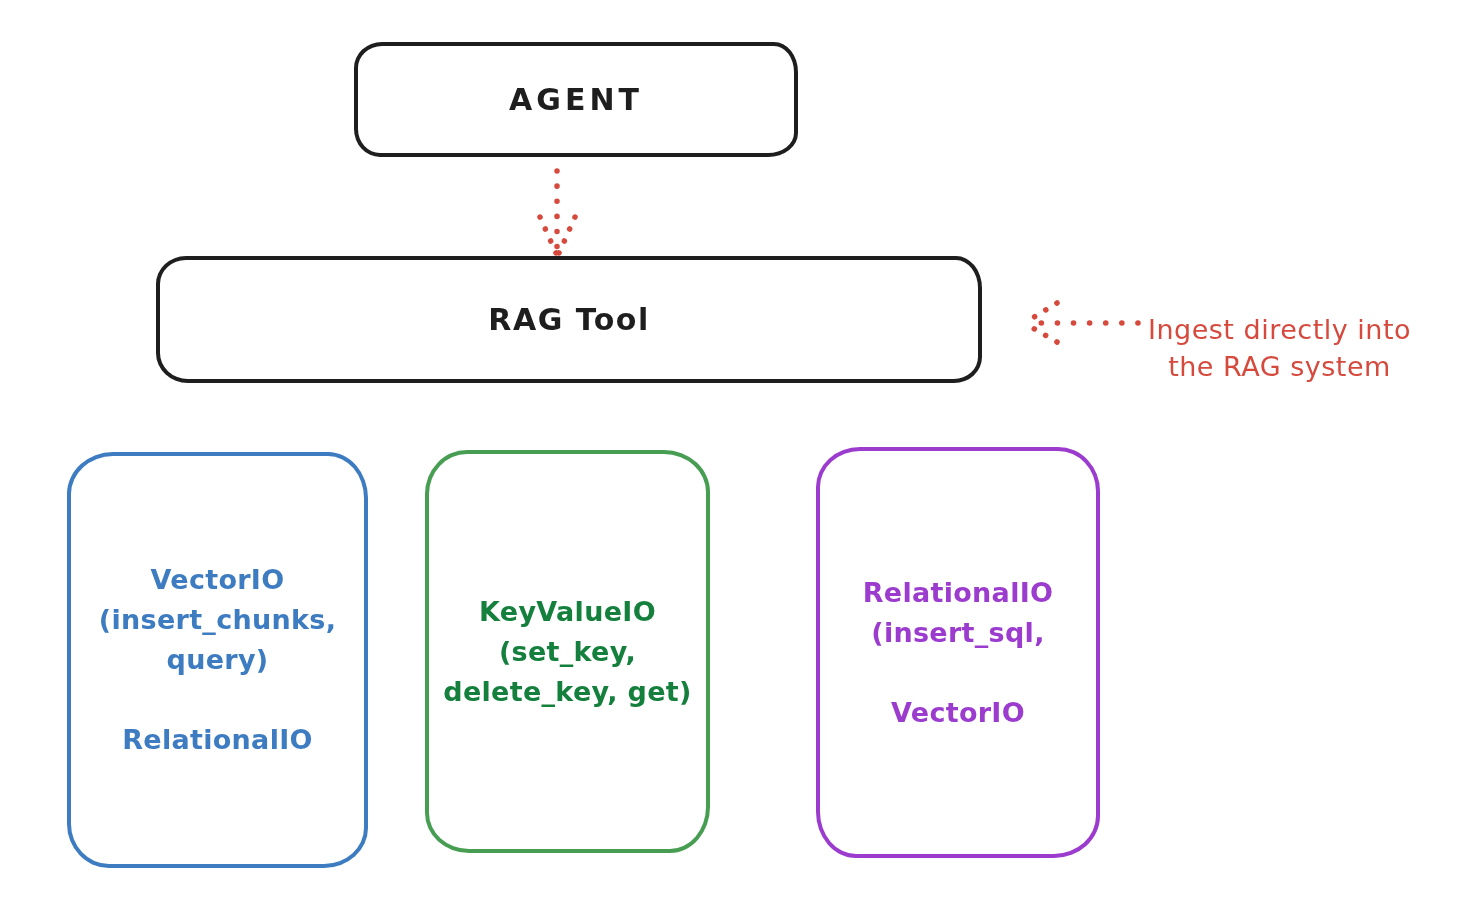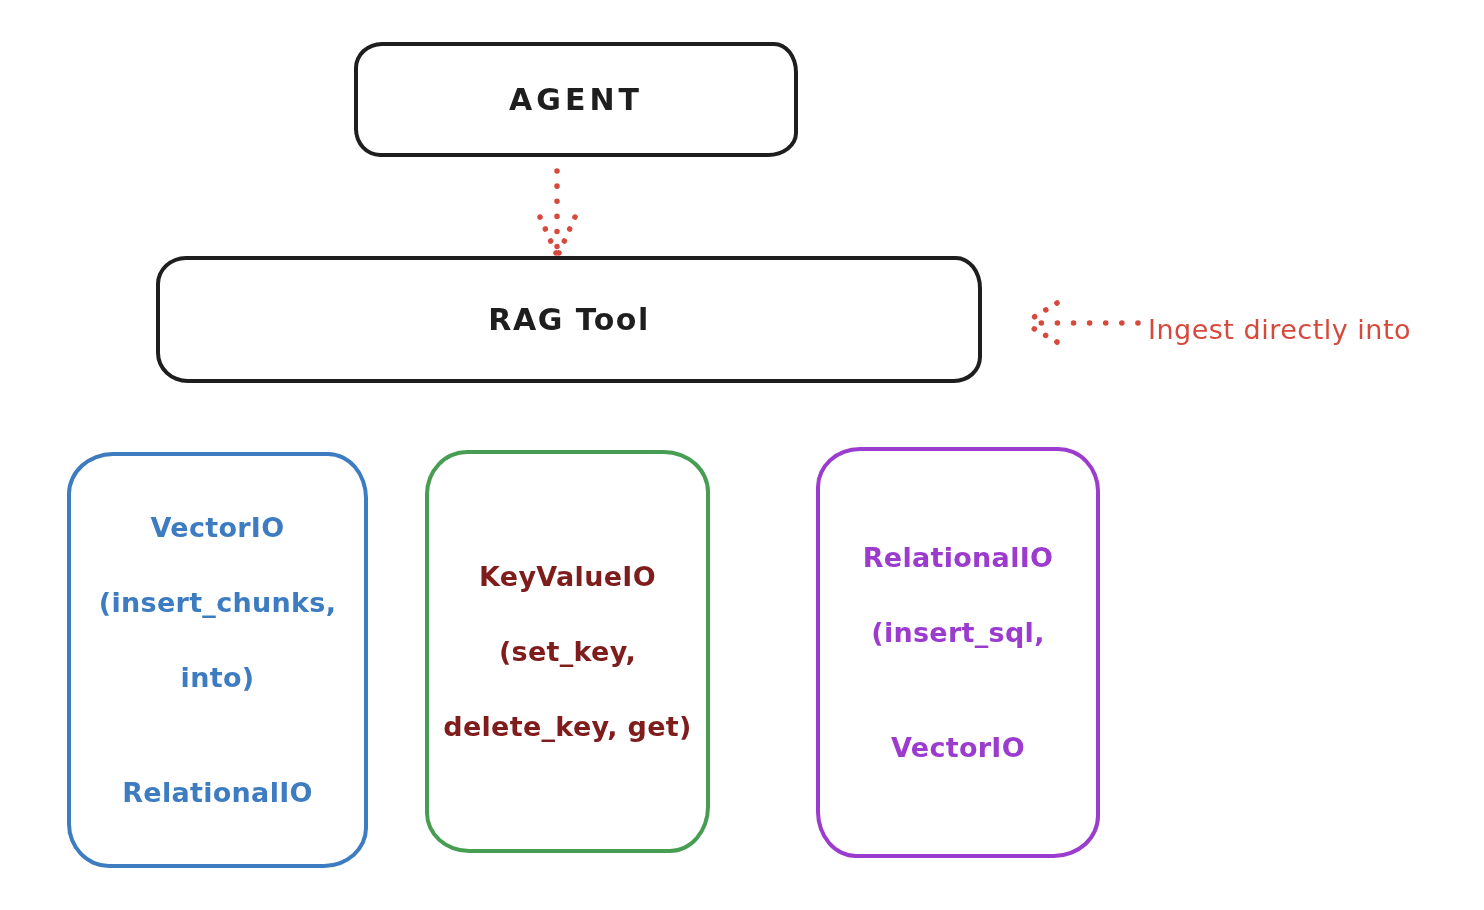--- a/index.html
+++ b/index.html
@@ -65,38 +65,37 @@
     background: #ffffff;
     display: flex;
     flex-direction: column;
     align-items: center;
     justify-content: center;
     text-align: center;
     font-size: 27px;
     font-weight: bold;
     line-height: 40px;
     letter-spacing: 0.3px;
-    gap: 35px;
   }
   .io-box .index-label {
     margin-top: 40px;
   }
   .io-blue {
     left: 67px; top: 452px;
     width: 301px; height: 416px;
     border-radius: 46px 40px 44px 42px / 42px 46px 40px 44px;
     border-color: #3d7cc1;
     color: #3d7cc1;
   }
   .io-green {
     left: 425px; top: 450px;
     width: 285px; height: 403px;
     border-radius: 42px 46px 40px 44px / 44px 42px 46px 40px;
     border-color: #479e52;
-    color: #7f1d1d;
+    color: #15803d;
   }
   .io-purple {
     left: 816px; top: 447px;
     width: 284px; height: 411px;
     border-radius: 44px 42px 46px 40px / 40px 44px 42px 46px;
     border-color: #9b3ccf;
     color: #9b3ccf;
   }
 </style>
 </head>
@@ -124,26 +123,27 @@
       <g>
         <line x1="1138" y1="323" x2="1030" y2="323" stroke-dasharray="0.1 16"></line>
         <line x1="1057" y1="303" x2="1026" y2="322" stroke-dasharray="0.1 13"></line>
         <line x1="1057" y1="342" x2="1026" y2="324" stroke-dasharray="0.1 13"></line>
       </g>
     </g>
   </svg>
 
   <div class="annotation">
     <div>Ingest directly into</div>
+    <div>the RAG system</div>
   </div>
 
   <div class="io-box io-blue">
     <div>VectorIO</div>
     <div>(insert_chunks,</div>
-    <div>into)</div>
+    <div>query)</div>
     <div class="index-label">RelationalIO</div>
   </div>
 
   <div class="io-box io-green">
     <div>KeyValueIO</div>
     <div>(set_key,</div>
     <div>delete_key, get)</div>
   </div>
 
   <div class="io-box io-purple">

